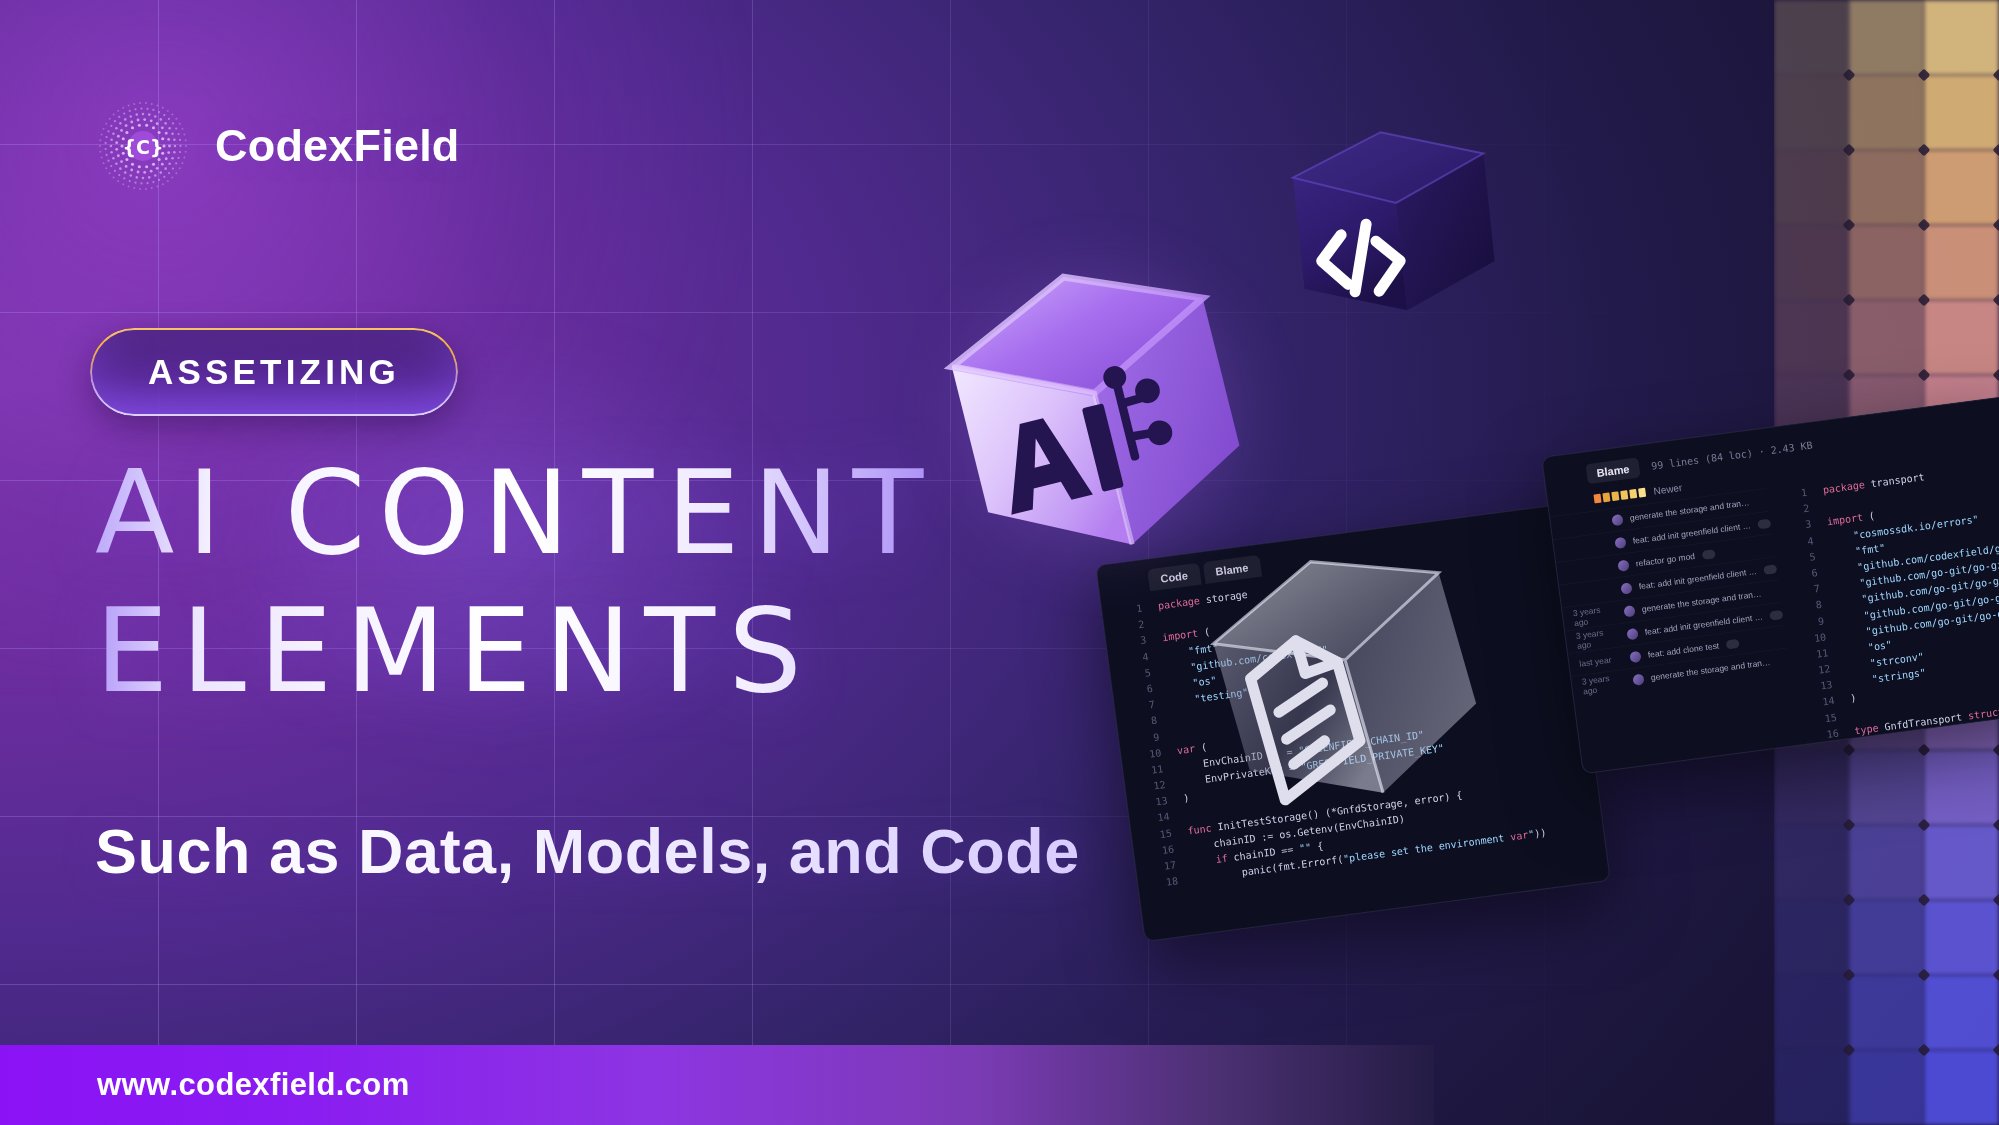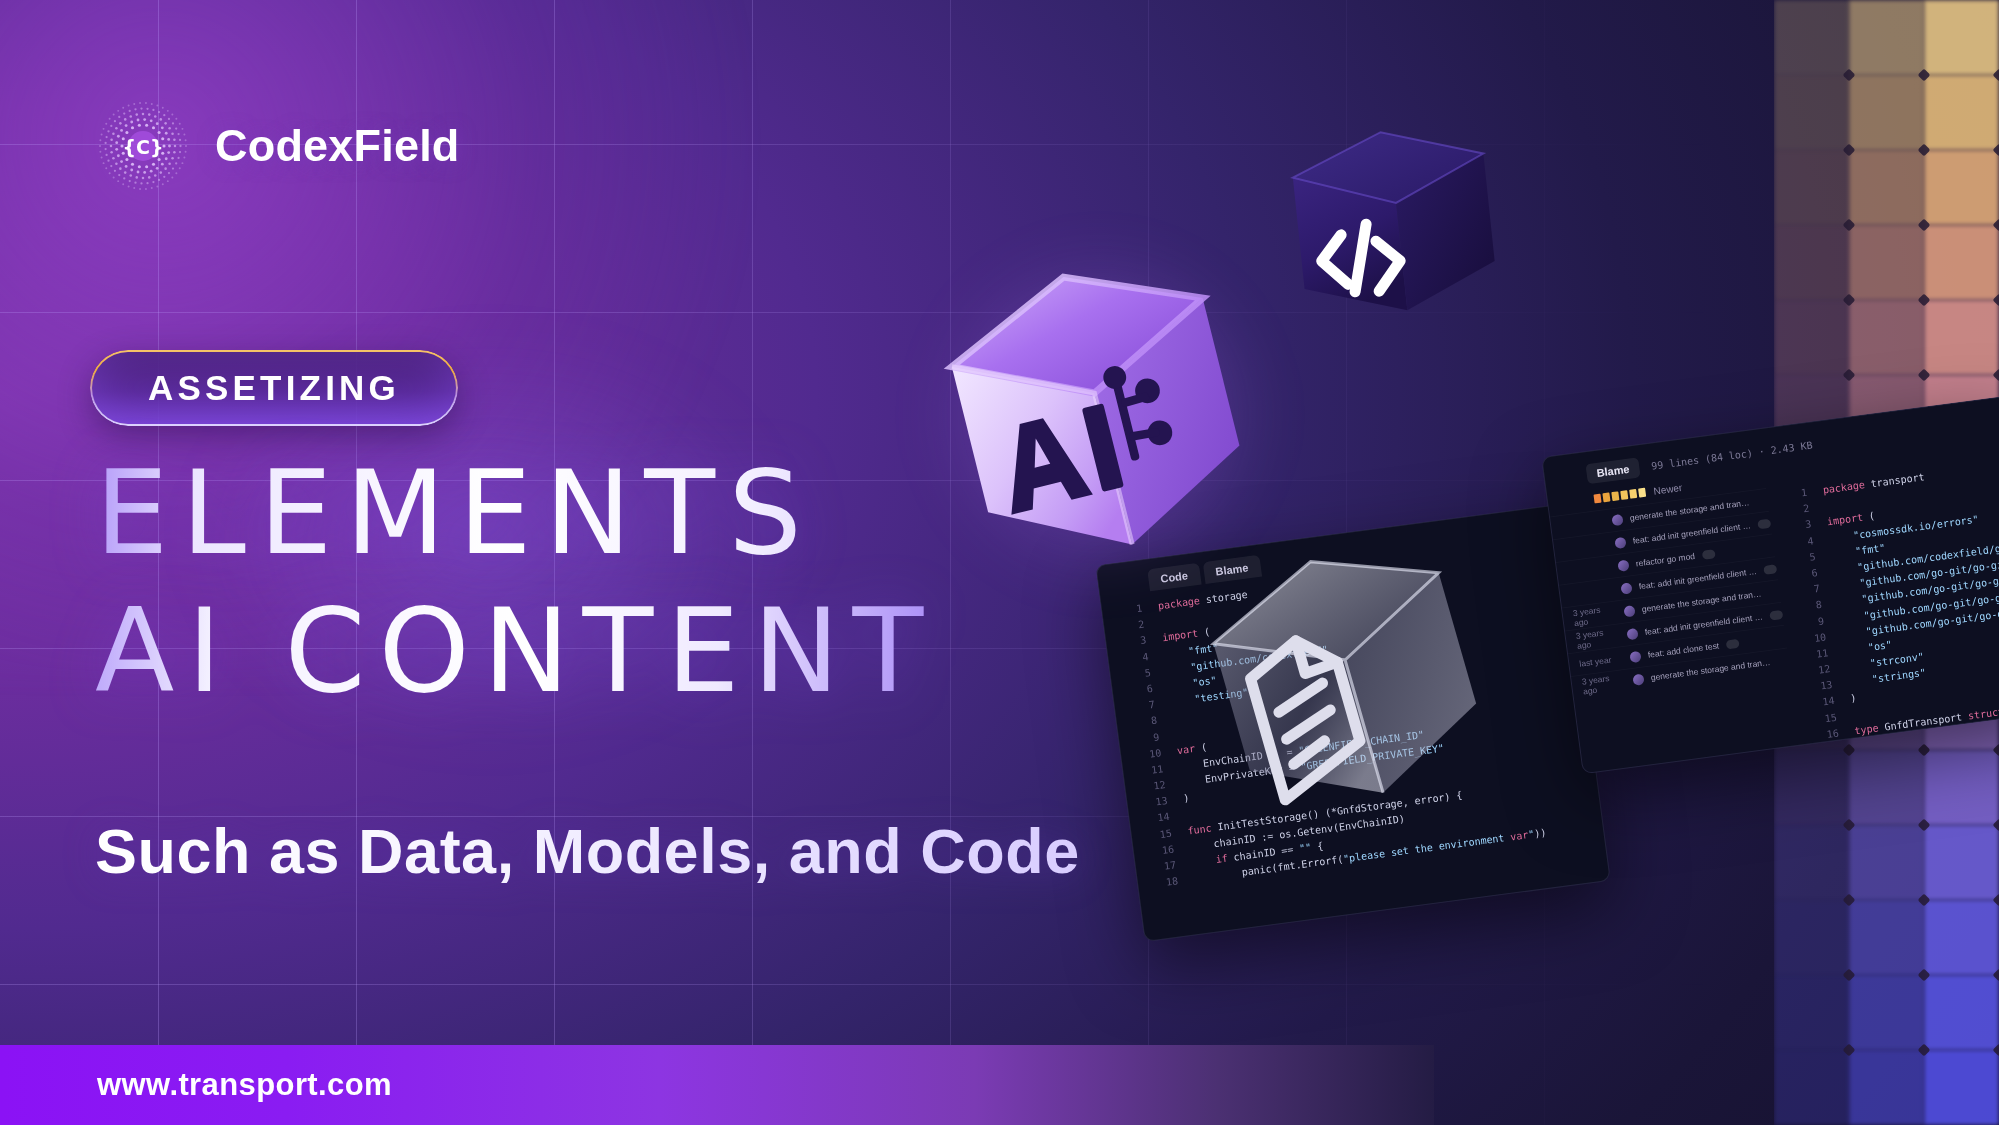--- a/index.html
+++ b/index.html
@@ -49,24 +49,23 @@
   .logo-mark svg{ display:block; width:92px; height:92px; }
   .brand{
     font-size:45px; font-weight:700; color:#fff; letter-spacing:.2px;
     text-shadow:0 2px 18px rgba(120,60,190,.55);
   }
 
   
   .badge-wrap{ position:absolute; left:92px; top:330px; }
   .badge{
     position:relative; display:inline-flex; align-items:center; justify-content:center;
-    height:72px; padding:0 56px; border-radius:42px;
+    height:84px; padding:0 56px; border-radius:42px;
     background:linear-gradient(180deg, rgba(66,28,110,.92) 0%, rgba(84,40,150,.88) 55%, rgba(112,64,205,.85) 100%);
     box-shadow:0 0 46px rgba(150,90,255,.35) inset, 0 10px 34px rgba(30,10,60,.45);
-    margin-top:22px;
   }
   .badge::before{
     content:""; position:absolute; inset:-2px; border-radius:44px; padding:2px;
     background:linear-gradient(180deg,#f6c469 0%, #f0ad3c 26%, #b98fe0 58%, #c9b6f7 78%, #ded4ff 100%);
     -webkit-mask:linear-gradient(#000 0 0) content-box, linear-gradient(#000 0 0);
     -webkit-mask-composite:xor; mask-composite:exclude;
     pointer-events:none;
   }
   .badge span{
     position:relative; font-size:35px; font-weight:700; color:#fff;
@@ -773,22 +772,22 @@
     <div class="brand">CodexField</div>
   </div>
 
   <div class="badge-wrap">
     <div class="badge">
       <span>ASSETIZING</span>
     </div>
   </div>
 
   <div class="headline">
+    <div class="hl-line">AI CONTENT</div>
     <div class="hl-line l2">ELEMENTS</div>
-    <div class="hl-line">AI CONTENT</div>
   </div>
   <div class="subtitle">Such as Data, Models, and Code</div>
 
   <div class="footer">
-    <div class="url">www.transport.com</div>
+    <div class="url">www.codexfield.com</div>
   </div>
 
 </div>
 
 </body></html>

